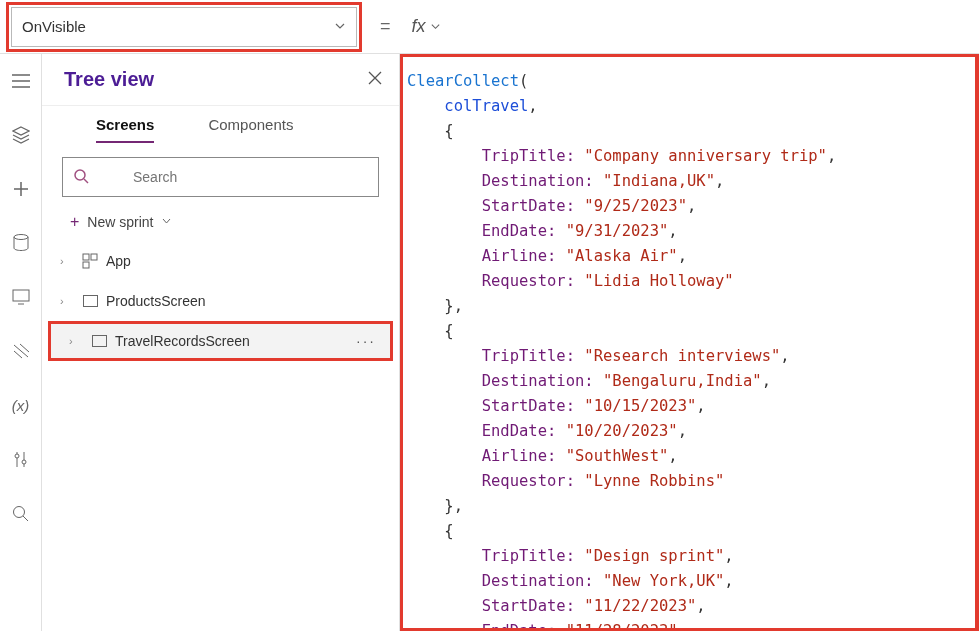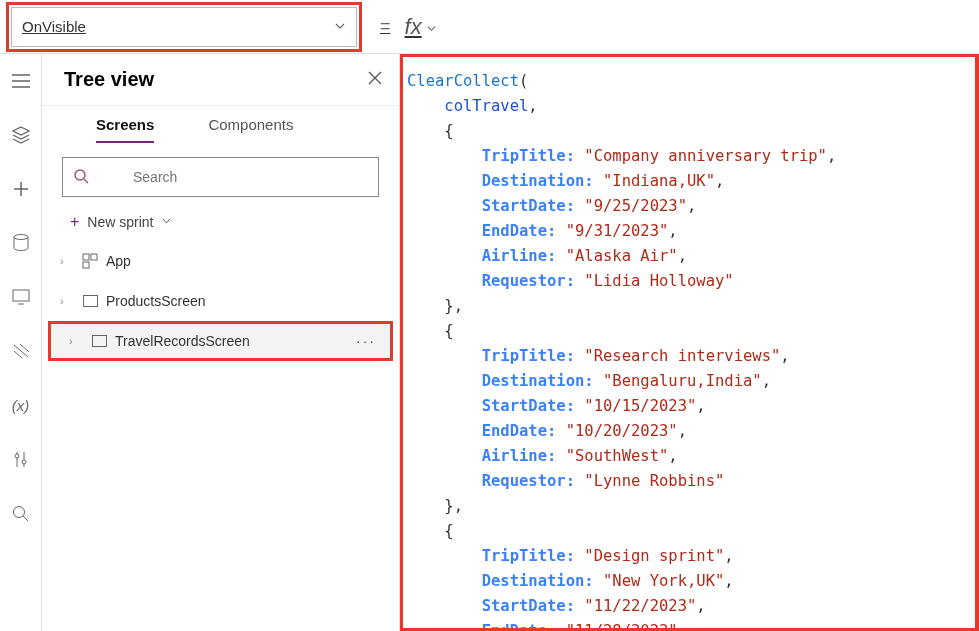--- a/index.html
+++ b/index.html
@@ -1,41 +1,41 @@
 <!DOCTYPE html>
 <html><head>
   <meta charset="utf-8">
   <style>
     * { margin:0; padding:0; box-sizing:border-box; }
     body { font-family:"Segoe UI",Arial,sans-serif; font-size:14px; color:#333;
            background:#f9f9f9; width:979px; height:631px; overflow:hidden; }
 
     .topbar { display:flex; align-items:center; height:54px; padding:8px 6px;
-              border-bottom:1px solid #e0e0e0; background:#fff;text-decoration:underline; }
+              border-bottom:1px solid #e0e0e0; background:#fff; }
     .prop-sel { border:3px solid #e23a2e; padding:2px; }
     .prop-inner { width:346px; height:40px; border:1px solid #b9b9b9;
                   background:#fff; display:flex; align-items:center;
                   padding:0 10px; justify-content:space-between; font-size:15px; }
     .eq { margin:0 14px 0 18px; font-size:18px; color:#666; }
-    .fx { display:flex; align-items:flex-end; font-style:italic; font-size:22px;
-          color:#555; margin-right:6px; }
+    .fx { display:flex; align-items:flex-end; font-style:italic; font-size:18px;
+          color:#555; margin-right:6px;margin-left:7px; }
     .chev { margin-left:4px; }
 
     .main { display:flex; height:577px; }
     .nav  { width:42px; background:#fff; border-right:1px solid #e0e0e0;
             display:flex; flex-direction:column; align-items:center;
             padding-top:16px; gap:32px; }
     .nav-icon { width:22px; height:22px; color:#666; display:flex;
                 align-items:center; justify-content:center; }
 
     .tree { width:358px; background:#fff; border-right:1px solid #e0e0e0;
             padding:14px 0 0 0; position:relative; }
     .tree-head { display:flex; align-items:center; justify-content:space-between;
                  padding:0 16px 14px 22px; border-bottom:1px solid #eee; }
-    .tree-title { font-size:20px; font-weight:600; color:#000000; }
+    .tree-title { font-size:20px; font-weight:600; color:#4c1d95; }
     .tabs { display:flex; gap:22px; padding:10px 22px 0 22px; font-size:15px; }
     .tab  { padding-bottom:8px; color:#555; cursor:pointer;margin-left:32px; }
     .tab.active { color:#111; border-bottom:2px solid #742774; font-weight:600; }
     .search-wrap { padding:14px 20px 10px 20px; }
     .search-box  { border:1px solid #888; height:40px; display:flex;
                    align-items:center; padding:0 10px; gap:8px; }
     .newscreen   { display:flex; align-items:center; gap:8px; padding:6px 24px 10px 28px;
                    color:#444; font-size:14px; }
     .row { display:flex; align-items:center; height:40px; padding:0 14px 0 18px;
            gap:6px; font-size:14px; color:#333; }
@@ -43,21 +43,21 @@
     .row .icon  { width:20px; color:#666; display:flex; justify-content:center; }
     .row-sel    { border:3px solid #e23a2e; margin:0 6px; background:#f3f3f3; }
     .row-sel .more { margin-left:auto; color:#555; letter-spacing:2px; }
 
     .code-area { flex:1; border:3px solid #e23a2e; border-right-width:4px;
                  background:#fff; overflow:hidden; padding:12px 10px 6px 4px; }
     .code { font-family:Consolas,Menlo,monospace; font-size:15.5px;
             line-height:25px; white-space:pre; color:#333; }
     .fn  { color:#1a74d0; }
     .col { color:#1d4ed8; }
-    .key { color:#3b82f6;font-weight:bold; }
+    .key { color:#701a75; }
     .str { color:#b02a18; }
 
     input { border:none; outline:none; font:inherit; flex:1; background:transparent;margin-left:36px; }
   </style>
 </head>
 <body>
 
 <div class="topbar">
   <div class="prop-sel">
     <div class="prop-inner">

